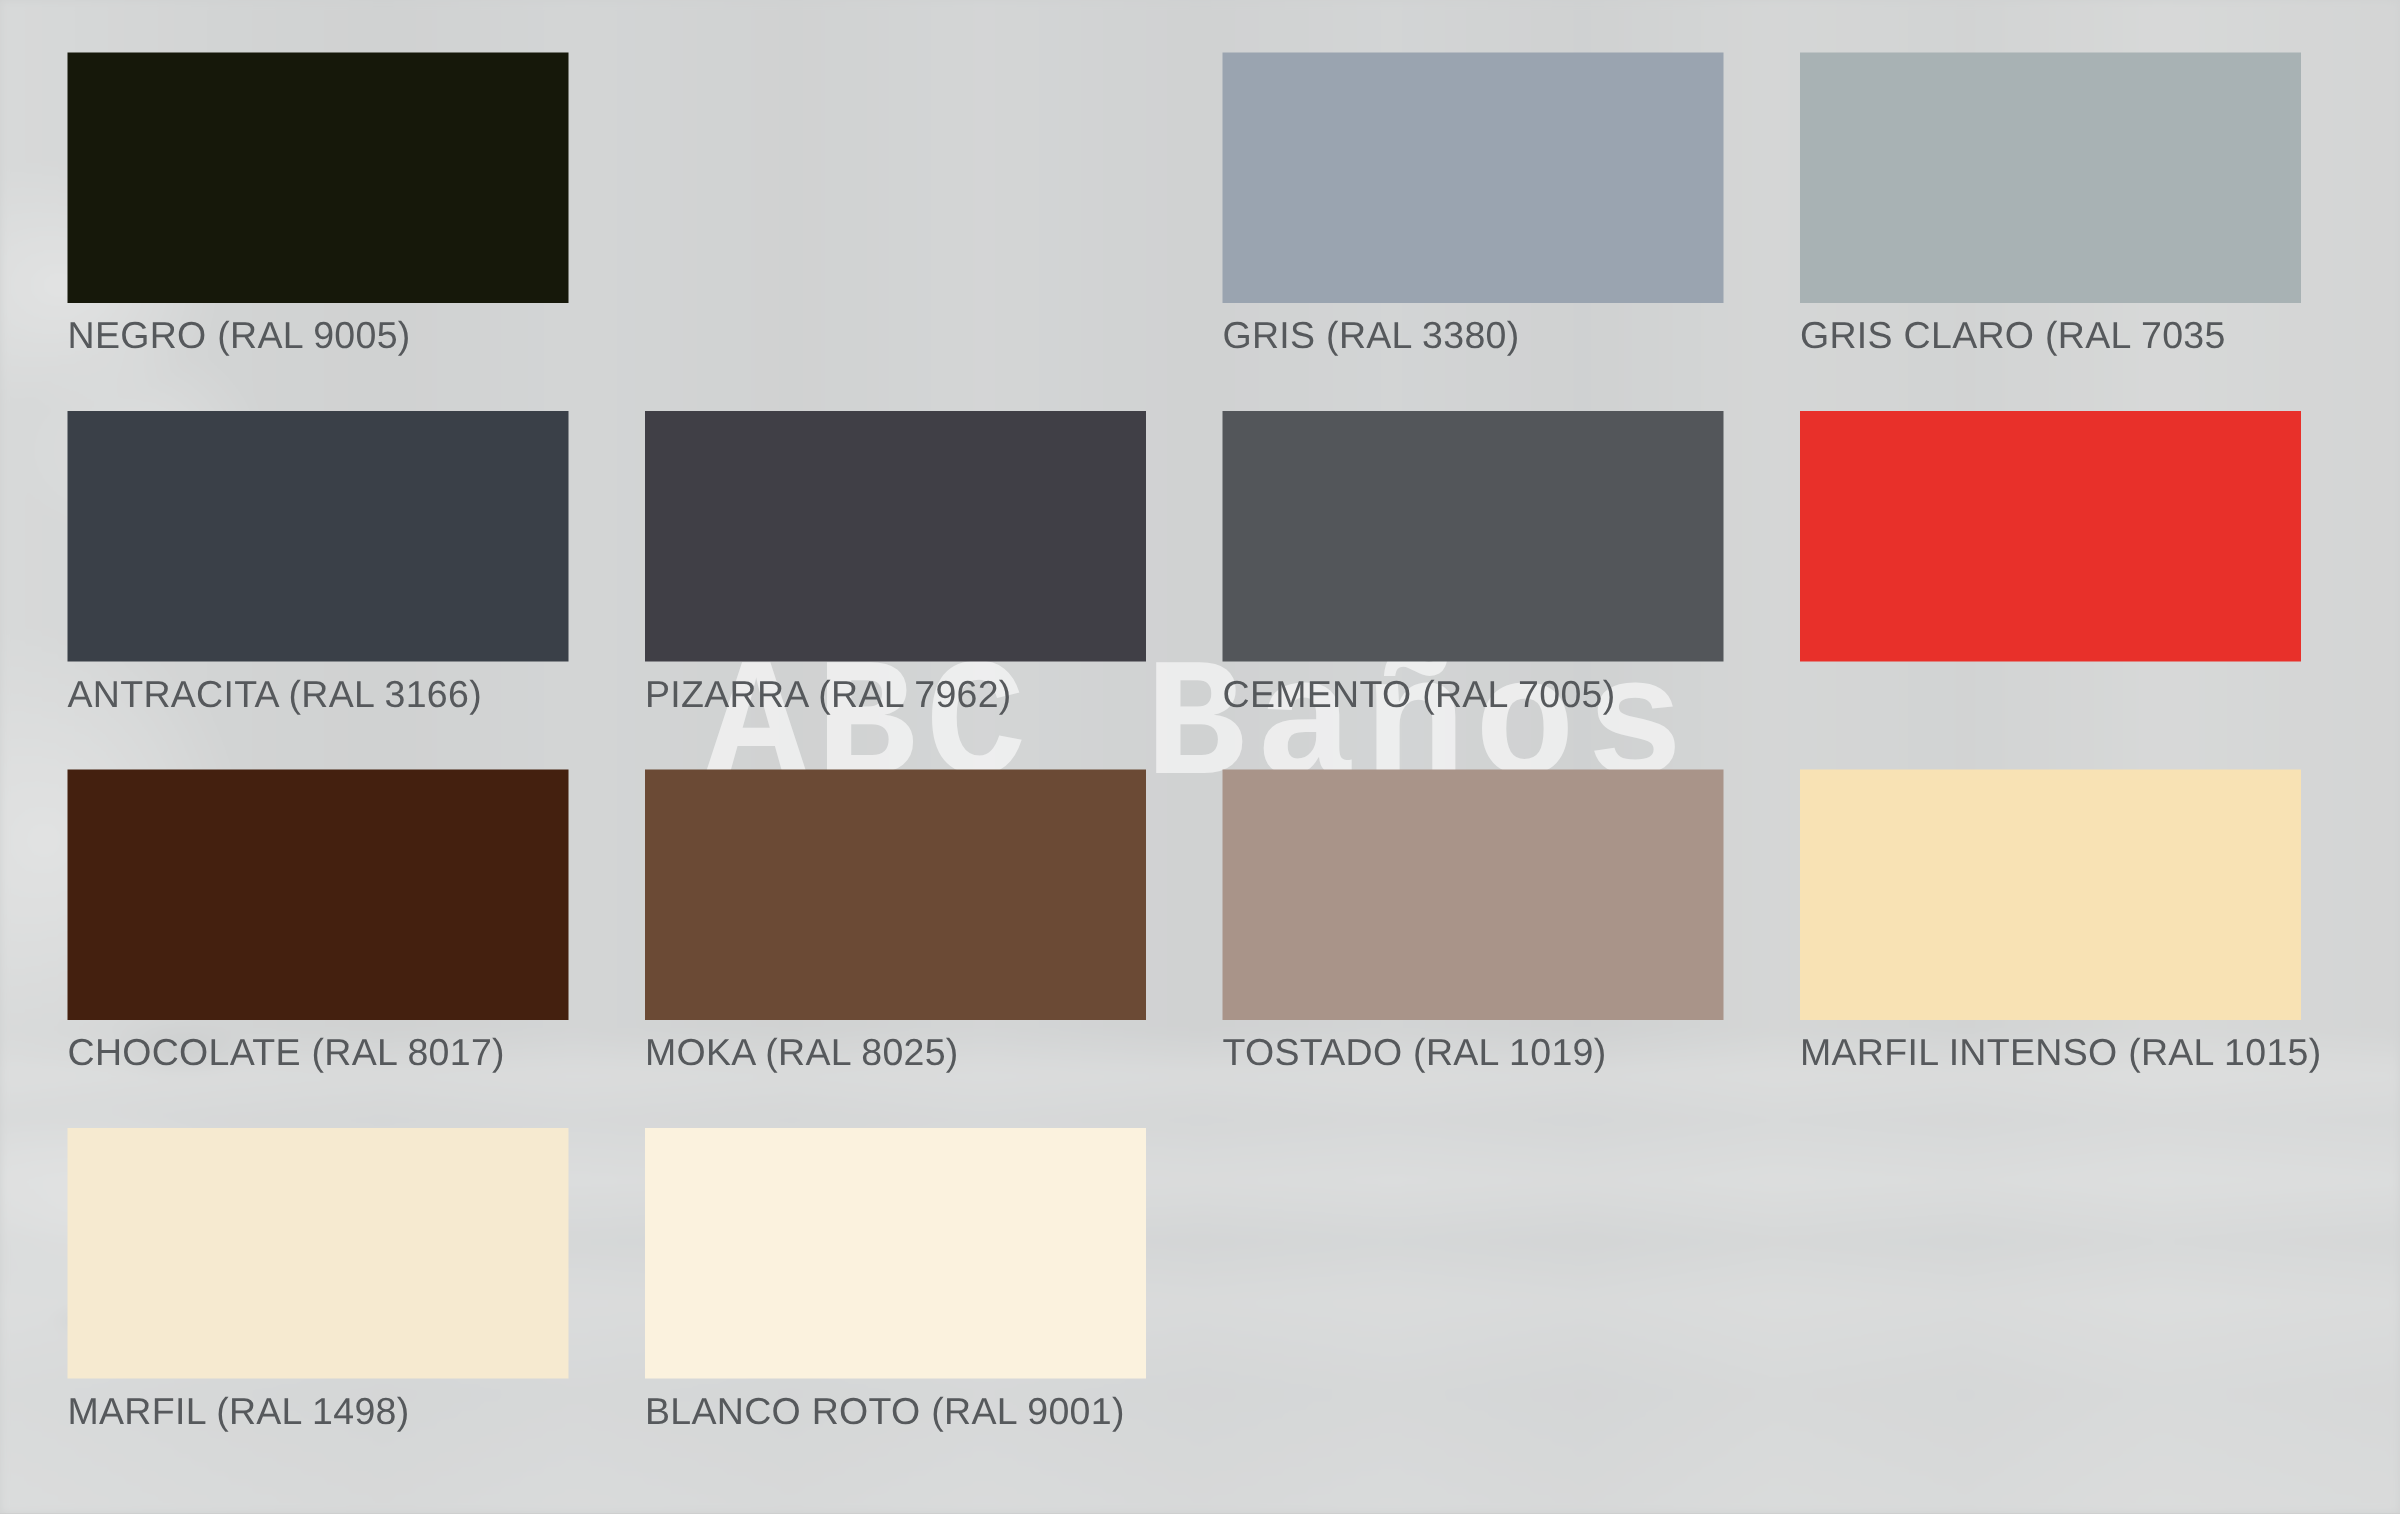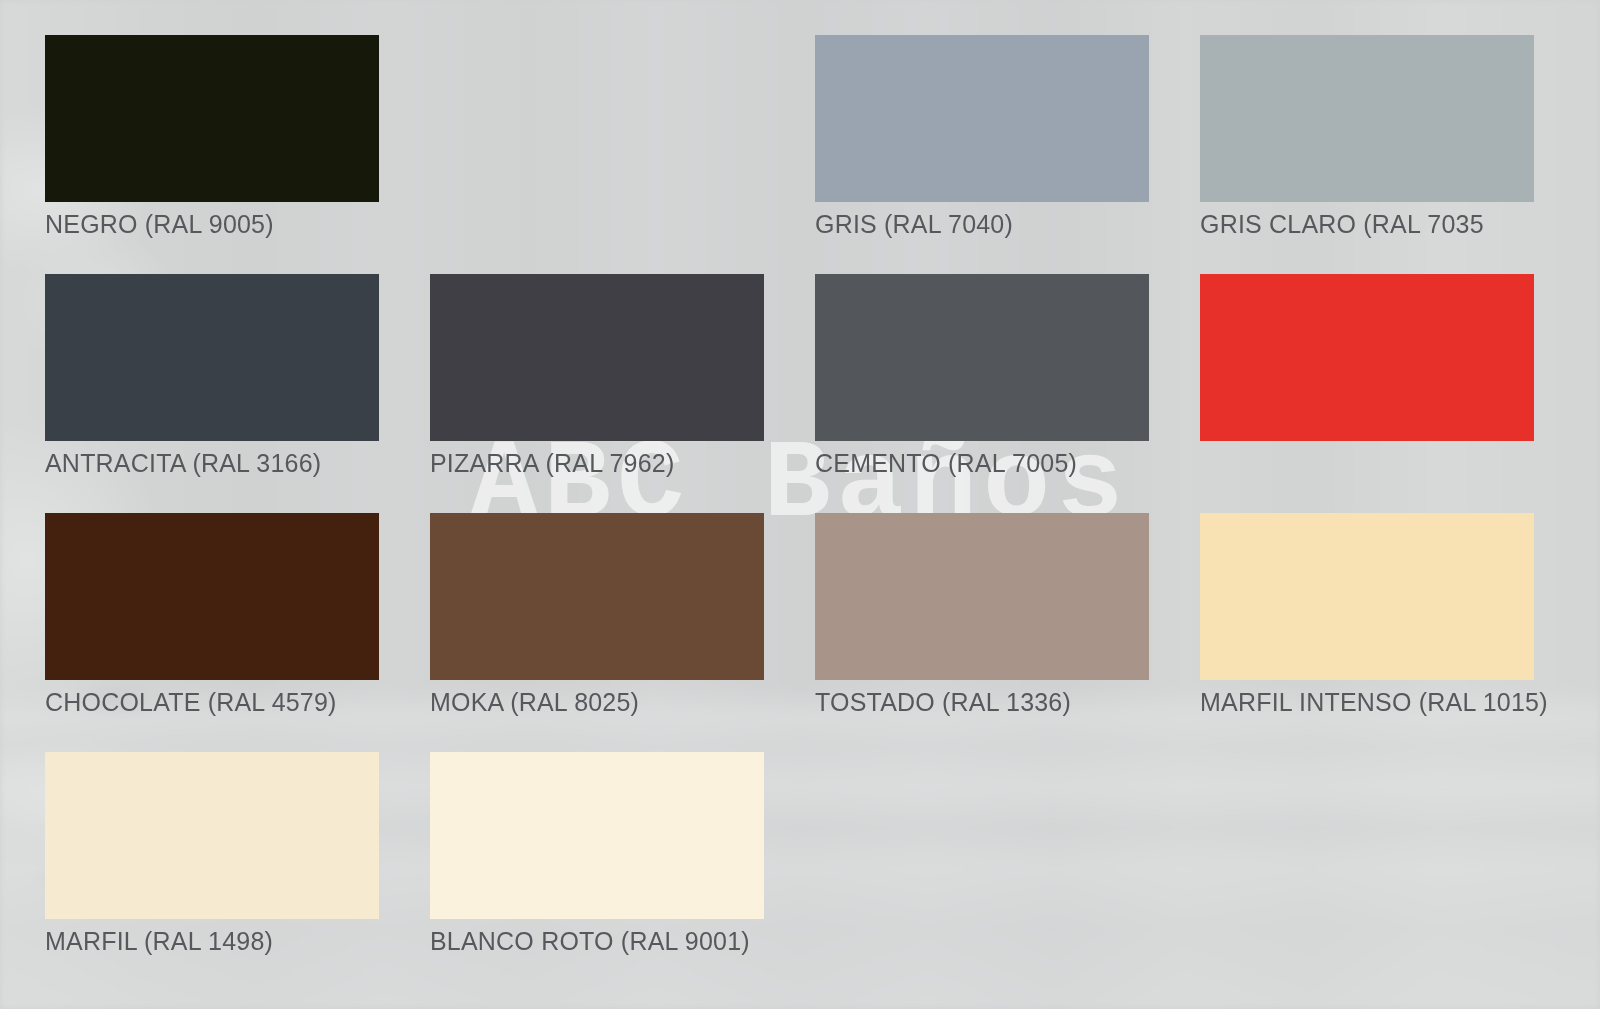--- a/index.html
+++ b/index.html
@@ -131,21 +131,21 @@
   <div class="watermark">ABC Baños</div>
 
   <div class="grid">
       <div class="cell">
         <span class="chip" style="background: rgb(22, 24, 10);"></span>
         <span class="chip-label">NEGRO (RAL 9005)</span>
       </div>
       <div class="cell empty"></div>
       <div class="cell">
         <span class="chip" style="background: rgb(154, 164, 176);"></span>
-        <span class="chip-label">GRIS (RAL 7040)</span>
+        <span class="chip-label">GRIS (RAL 3380)</span>
       </div>
       <div class="cell">
         <span class="chip" style="background: rgb(168, 178, 180);"></span>
         <span class="chip-label">GRIS CLARO (RAL 7035</span>
       </div>
       <div class="cell">
         <span class="chip" style="background: rgb(58, 64, 72);"></span>
         <span class="chip-label">ANTRACITA (RAL 3166)</span>
       </div>
       <div class="cell">
@@ -154,29 +154,29 @@
       </div>
       <div class="cell">
         <span class="chip" style="background: rgb(83, 86, 90);"></span>
         <span class="chip-label">CEMENTO (RAL 7005)</span>
       </div>
       <div class="cell">
         <span class="chip" style="background: rgb(232, 48, 42);"></span>
       </div>
       <div class="cell">
         <span class="chip" style="background: rgb(68, 32, 15);"></span>
-        <span class="chip-label">CHOCOLATE (RAL 4579)</span>
+        <span class="chip-label">CHOCOLATE (RAL 8017)</span>
       </div>
       <div class="cell">
         <span class="chip" style="background: rgb(107, 74, 53);"></span>
         <span class="chip-label">MOKA (RAL 8025)</span>
       </div>
       <div class="cell">
         <span class="chip" style="background: rgb(169, 148, 137);"></span>
-        <span class="chip-label">TOSTADO (RAL 1336)</span>
+        <span class="chip-label">TOSTADO (RAL 1019)</span>
       </div>
       <div class="cell">
         <span class="chip" style="background: rgb(248, 226, 180);"></span>
         <span class="chip-label">MARFIL INTENSO (RAL 1015)</span>
       </div>
       <div class="cell">
         <span class="chip" style="background: rgb(246, 234, 208);"></span>
         <span class="chip-label">MARFIL (RAL 1498)</span>
       </div>
       <div class="cell">

